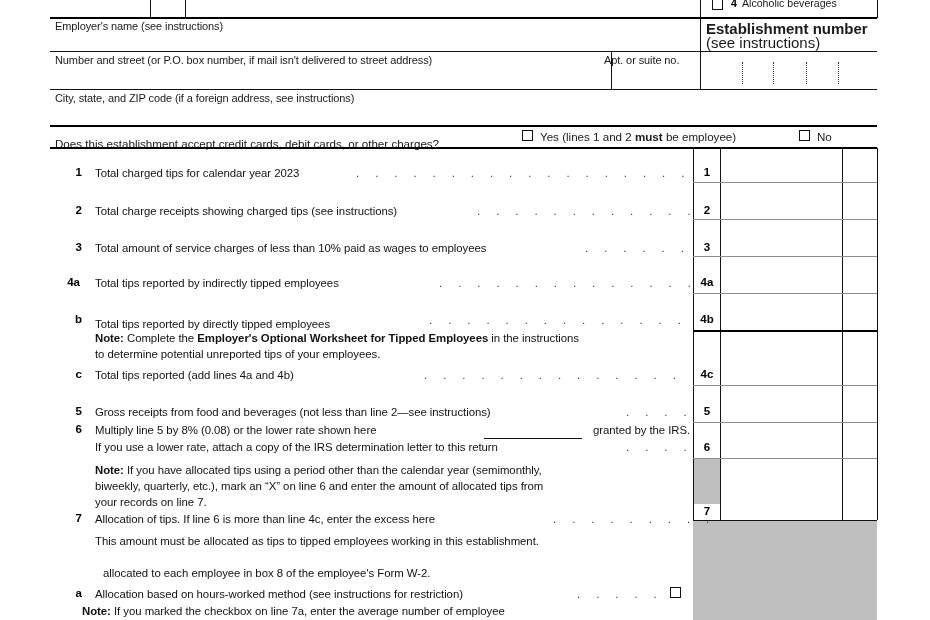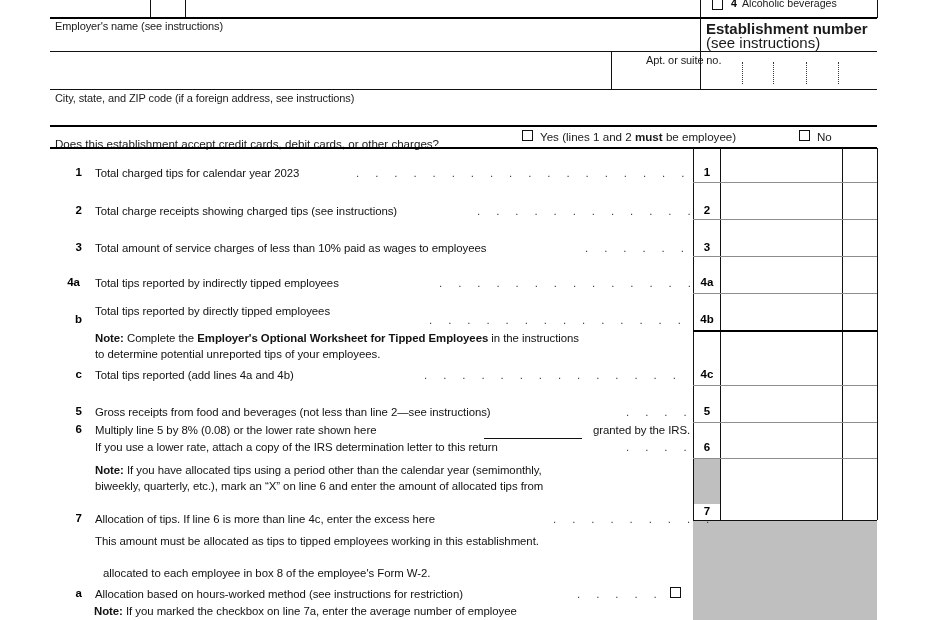--- a/index.html
+++ b/index.html
@@ -130,24 +130,25 @@
     <span class="b">Establishment number</span>
     <span>(see instructions)</span>
   </div>
   <div class="abs" style="left:706px; top:58px; width:168px; height:30px;"></div>
   <div class="dotsep" style="left:742px; top:62px; height:22px;"></div>
   <div class="dotsep" style="left:773px; top:62px; height:22px;"></div>
   <div class="dotsep" style="left:806px; top:62px; height:22px;"></div>
   <div class="dotsep" style="left:838px; top:62px; height:22px;"></div>
 
   <div class="hline dark" style="left:50px; top:51px; width:827px;"></div>
+  <div class="fieldlabel abs" style="left:55px; top:54px;">Number and street (or P.O. box number, if mail isn't delivered to street address)</div>
   <div class="abs" style="left:55px; top:68px; width:550px; height:18px;"></div>
 
   <div class="vline dark abs" style="left:611px; top:51px; height:39px;"></div>
-  <div class="fieldlabel abs" style="left:646px; top:54px;">Apt. or suite no.</div>
+  <div class="fieldlabel abs" style="left:604px; top:54px;">Apt. or suite no.</div>
   <div class="abs" style="left:617px; top:68px; width:78px; height:18px;"></div>
 
   <div class="hline dark" style="left:50px; top:89px; width:827px;"></div>
   <div class="fieldlabel abs" style="left:55px; top:92px;">City, state, and ZIP code (if a foreign address, see instructions)</div>
   <div class="abs" style="left:55px; top:106px; width:820px; height:16px;"></div>
 
   <div class="hline thick" style="left:50px; top:125px; width:827px;"></div>
 
   <div class="txt abs" style="left:55px; top:130px; font-size:11.6px;margin-top:7px;">Does this establishment accept credit cards, debit cards, or other charges?</div>
   <div class="cbox" style="left:522px; top:130px;"></div>
@@ -224,21 +225,21 @@
 
   <div class="lineno" style="left:58px; top:241px;">3</div>
   <div class="linetext" style="left:95px; top:241px;">Total amount of service charges of less than 10% paid as wages to employees</div>
   <div class="leader" style="left:585px; top:242px;">.  .  .  .  .  .</div>
 
   <div class="lineno" style="left:56px; top:276px;">4a</div>
   <div class="linetext" style="left:95px; top:276px;">Total tips reported by indirectly tipped employees</div>
   <div class="leader" style="left:439px; top:277px;">.  .  .  .  .  .  .  .  .  .  .  .  .  .</div>
 
   <div class="lineno" style="left:58px; top:313px;">b</div>
-  <div class="linetext" style="left:95px; top:304px;text-align:center;">Total tips reported by directly tipped employees</div>
+  <div class="linetext" style="left:95px; top:317px;text-align:center;">Total tips reported by directly tipped employees</div>
   <div class="leader" style="left:429px; top:314px;">.  .  .  .  .  .  .  .  .  .  .  .  .  .</div>
 
   <div class="linetext" style="left:95px; top:347px;">to determine potential unreported tips of your employees.</div>
   <div class="linetext" style="left:95px; top:331px;">
     <span class="b">Note:</span><span> Complete the </span><span class="b">Employer's Optional Worksheet for Tipped Employees</span><span> in the instructions</span>
   </div>
 
   <div class="lineno" style="left:58px; top:368px;">c</div>
   <div class="linetext" style="left:95px; top:368px;">Total tips reported (add lines 4a and 4b)</div>
   <div class="leader" style="left:424px; top:369px;">.  .  .  .  .  .  .  .  .  .  .  .  .  .</div>
@@ -251,30 +252,31 @@
   <div class="linetext" style="left:95px; top:423px;">Multiply line 5 by 8% (0.08) or the lower rate shown here</div>
   <div class="blankfill" style="left:484px; top:423px; width:98px; height:15px;"></div>
   <div class="linetext" style="left:593px; top:423px;">granted by the IRS.</div>
   <div class="linetext" style="left:95px; top:440px;">If you use a lower rate, attach a copy of the IRS determination letter to this return</div>
   <div class="leader" style="left:626px; top:441px;">.  .  .  .</div>
 
   <div class="wraptext" style="left:95px; top:463px; width:585px;">
     <span class="b">Note:</span><span> If you have allocated tips using a period other than the calendar year (semimonthly,</span>
   </div>
   <div class="wraptext" style="left:95px; top:479px; width:585px;">biweekly, quarterly, etc.), mark an “X” on line 6 and enter the amount of allocated tips from</div>
+  <div class="wraptext" style="left:95px; top:495px; width:585px;">your records on line 7.</div>
 
   <div class="lineno" style="left:58px; top:512px;">7</div>
   <div class="linetext" style="left:95px; top:512px;">Allocation of tips. If line 6 is more than line 4c, enter the excess here</div>
   <div class="leader" style="left:553px; top:513px;">.  .  .  .  .  .  .  .  .</div>
 
   <div class="wraptext" style="left:95px; top:534px; width:585px;">This amount must be allocated as tips to tipped employees working in this establishment.</div>
   <div class="wraptext" style="left:95px; top:566px; width:585px;margin-left:8px;">allocated to each employee in box 8 of the employee's Form W-2.</div>
 
   <div class="lineno" style="left:58px; top:587px;">a</div>
   <div class="linetext" style="left:95px; top:587px;">Allocation based on hours-worked method (see instructions for restriction)</div>
   <div class="leader" style="left:577px; top:588px;">.  .  .  .  .</div>
   <div class="cbox" style="left:670px; top:587px;"></div>
 
-  <div class="wraptext" style="left:94px; top:604px; width:585px;">
+  <div class="wraptext" style="left:82px; top:604px; width:585px;">
     <span class="b">Note:</span><span> If you marked the checkbox on line 7a, enter the average number of employee</span>
   </div>
 
 </div>
 
 </body></html>

